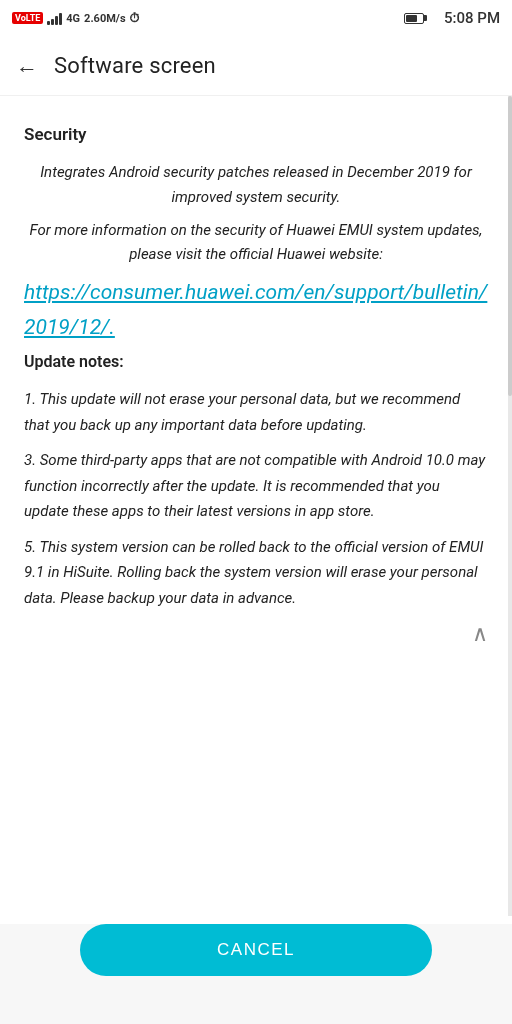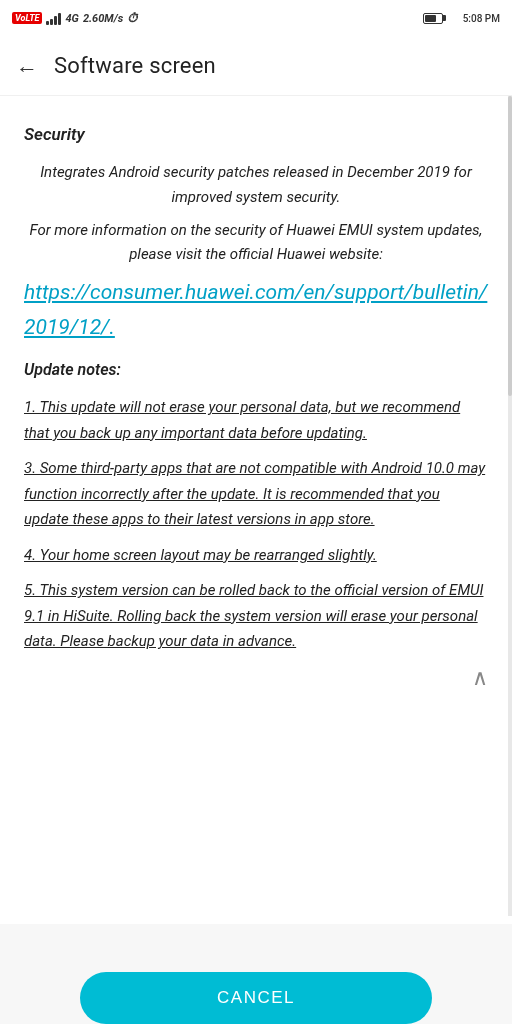--- a/index.html
+++ b/index.html
@@ -26,27 +26,26 @@
       justify-content: space-between;
       padding: 0 12px;
     }
     .status-left {
       display: flex;
       align-items: center;
       gap: 4px;
       font-size: 11px;
       font-weight: bold;
       color: #333;
-      font-style: italic;
     }
     .status-right {
       display: flex;
       align-items: center;
       gap: 20px;
-      font-size: 10px;
+      font-size: 15px;
       color: #333;
       font-weight: 500;
     }
     .volte-badge {
       background: #e60000;
       color: #fff;
       font-size: 9px;
       font-weight: bold;
       padding: 1px 3px;
       border-radius: 2px;
@@ -121,21 +120,20 @@
     }
 
     
     .content-area {
       padding: 28px 24px 120px 24px;
       overflow-y: auto;
     }
 
     .section-title {
       font-size: 17px;
-      font-style: italic;
       font-weight: 600;
       color: #222;
       margin-bottom: 16px;
     }
 
     .body-text {
       font-size: 15px;
       font-style: italic;
       color: #222;
       line-height: 1.65;
@@ -148,37 +146,35 @@
       font-style: italic;
       color: #00a0c6;
       text-decoration: underline;
       word-break: break-all;
       line-height: 1.65;
       cursor: pointer;
     }
 
     .update-notes-title {
       font-size: 16px;
-      font-style: italic;
       font-weight: 600;
       color: #222;
-      margin-top: 16px;
+      margin-top: 8px;
       margin-bottom: 16px;
     }
 
     .notes-list {
       font-size: 15px;
       font-style: italic;
       color: #222;
       line-height: 1.7;
     }
 
     .note-item {
       margin-bottom: 10px;
-      text-decoration: underline;
     }
 
     
     .collapse-row {
       display: flex;
       justify-content: flex-end;
       margin-top: 8px;
     }
     .collapse-icon {
       font-size: 22px;
@@ -207,21 +203,21 @@
 
     
     .bottom-bar {
       position: fixed;
       bottom: 0;
       left: 0;
       width: 512px;
       height: 100px;
       background: #f7f7f7;
       display: flex;
-      align-items: flex-end;
+      align-items: flex-start;
       justify-content: center;
       padding: 0 80px;
     }
 
     .cancel-btn {
       width: 100%;
       height: 52px;
       background: #00bcd4;
       color: #fff;
       font-size: 17px;
@@ -275,21 +271,20 @@
 
   <p class="body-text">Integrates Android security patches released in December 2019 for improved system security.</p>
   <p class="body-text">For more information on the security of Huawei EMUI system updates, please visit the official Huawei website:</p>
   <p class="link-text">https://consumer.huawei.com/en/support/bulletin/2019/12/.</p>
 
   <p class="update-notes-title">Update notes:</p>
 
   <div class="notes-list">
     <p class="note-item">1. This update will not erase your personal data, but we recommend that you back up any important data before updating.</p>
     <p class="note-item">3. Some third-party apps that are not compatible with Android 10.0 may function incorrectly after the update. It is recommended that you update these apps to their latest versions in app store.</p>
-    <p class="note-item">4. Your home screen layout may be rearranged slightly.</p>
     <p class="note-item">5. This system version can be rolled back to the official version of EMUI 9.1 in HiSuite. Rolling back the system version will erase your personal data. Please backup your data in advance.</p>
   </div>
 
   <div class="collapse-row">
     <span class="collapse-icon">∧</span>
   </div>
 
 </div>
 
 <div class="bottom-bar">

